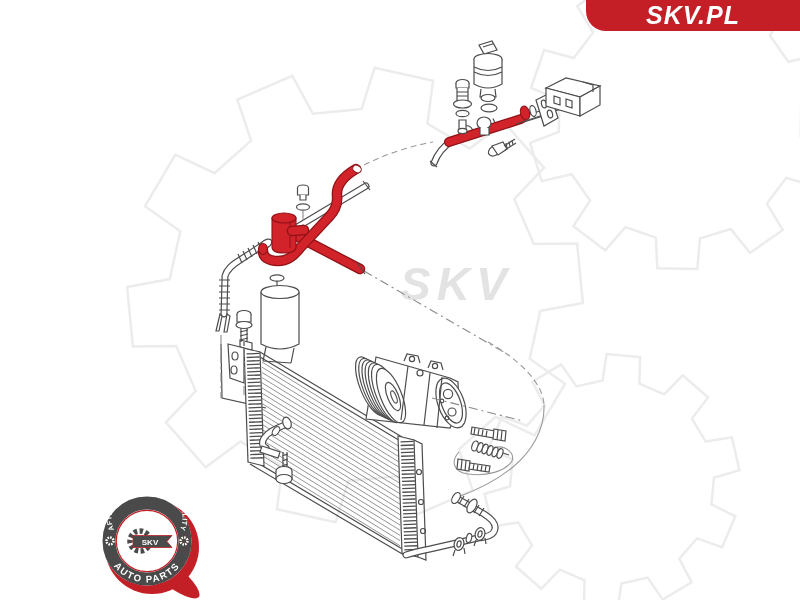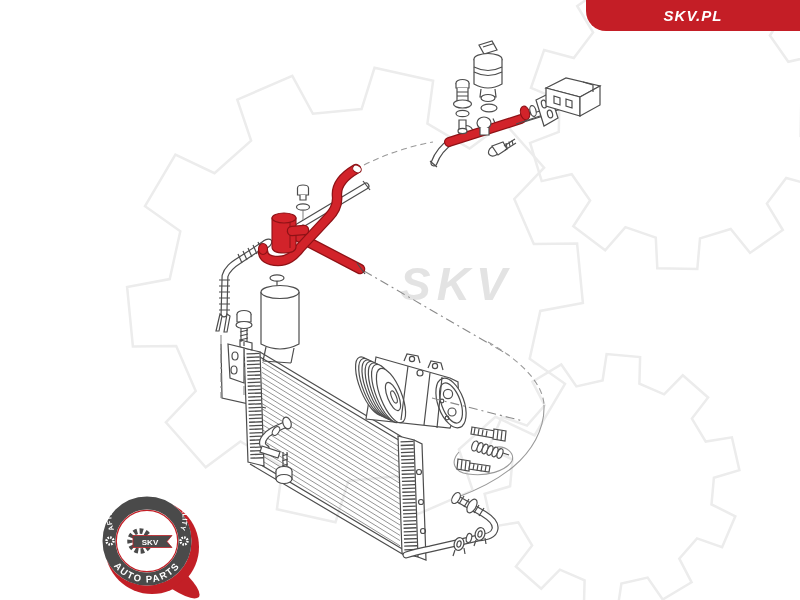--- a/index.html
+++ b/index.html
@@ -20,21 +20,21 @@
   .pipe-in{stroke:#ffffff;stroke-width:4.6;fill:none;stroke-linecap:round;}
   .red-under{stroke:#8e1216;fill:none;stroke-linecap:round;stroke-linejoin:round;}
   .red-over{stroke:#d2232a;fill:none;stroke-linecap:round;stroke-linejoin:round;}
   .redfill{fill:#d2232a;stroke:#8e1216;stroke-width:1.1;}
   .wm{stroke:#ececec;stroke-width:2.5;fill:none;}
   .banner{
     position:absolute;top:0;right:0;width:214px;height:31px;background:#c41e26;
     border-bottom-left-radius:20px;display:flex;align-items:center;justify-content:center;
   }
   .banner span{
-    color:#fff;font-style:italic;font-weight:bold;font-size:15px;letter-spacing:1px;
+    color:#fff;font-style:italic;font-weight:bold;font-size:25px;letter-spacing:1px;
   }
   .badge-arc{fill:#ffffff;font-weight:bold;}
 </style>
 </head>
 <body>
 
 <div class="stage">
 <svg width="800" height="600" viewBox="0 0 800 600">
 
   <g>

